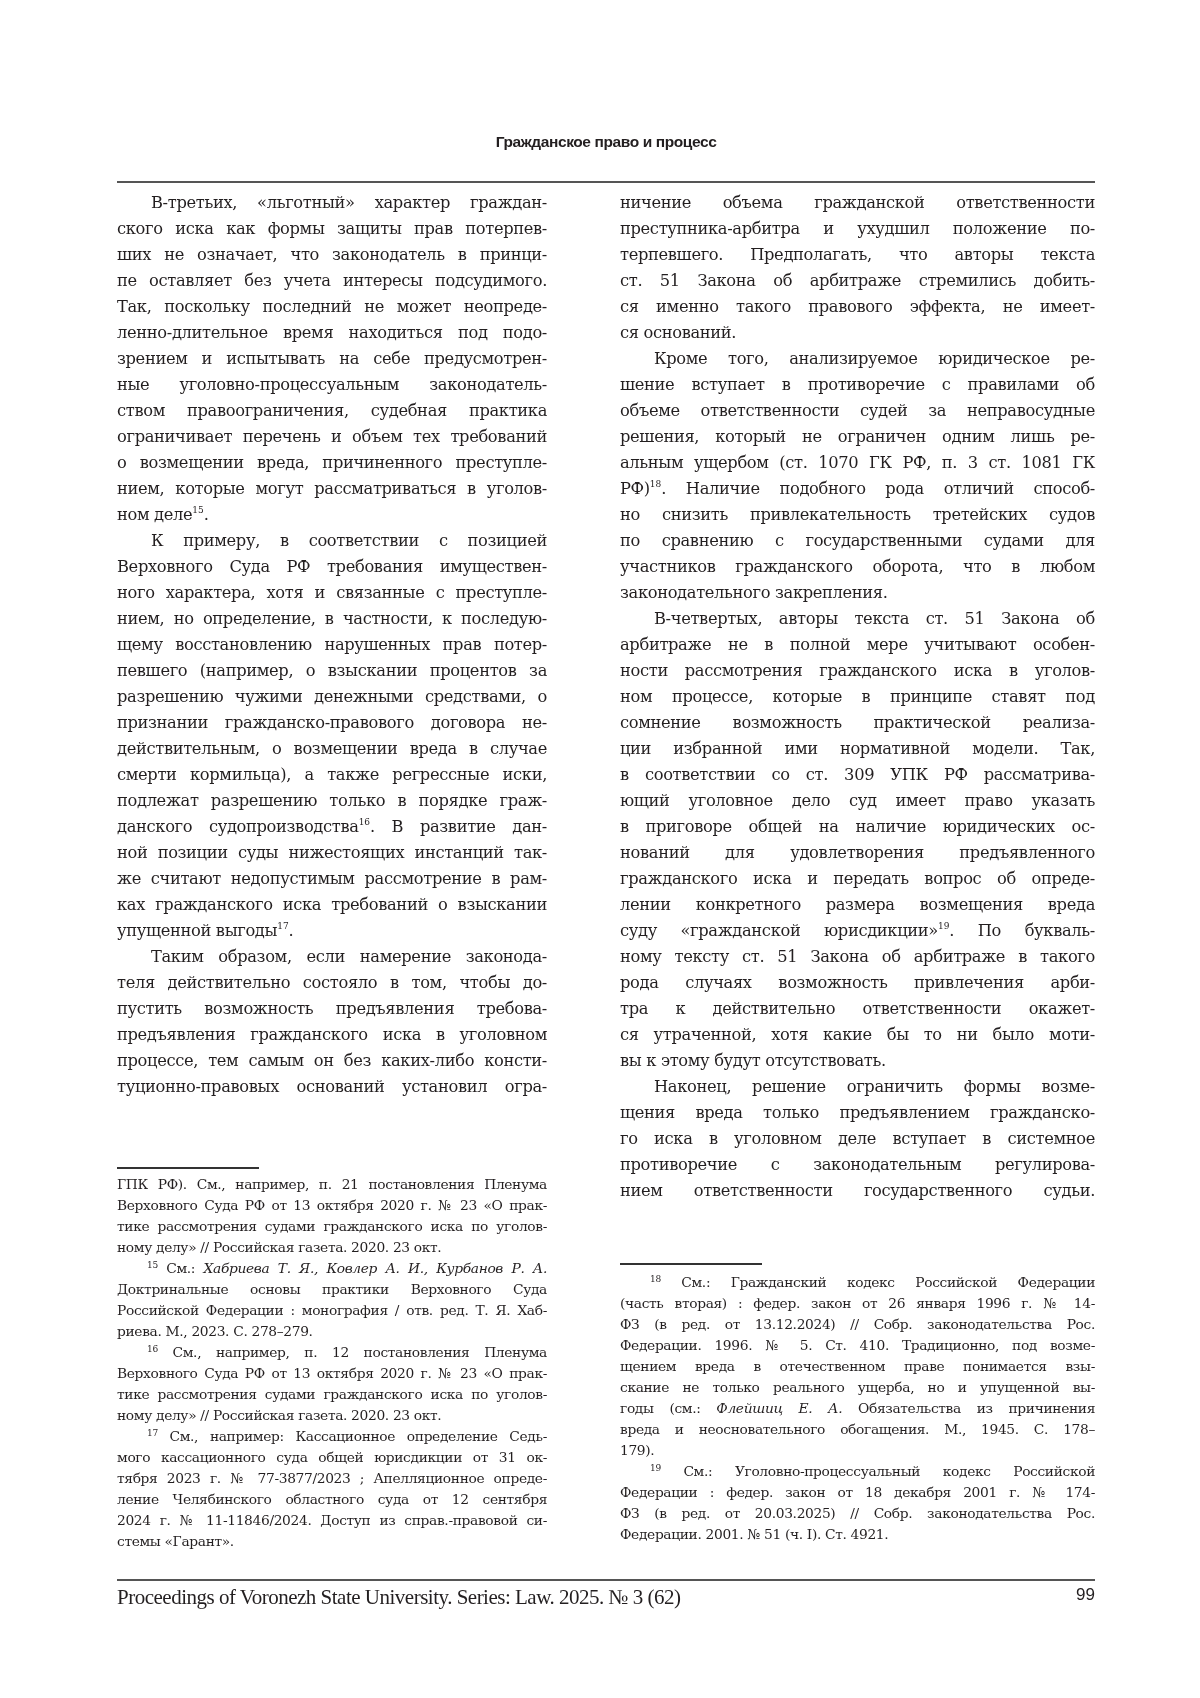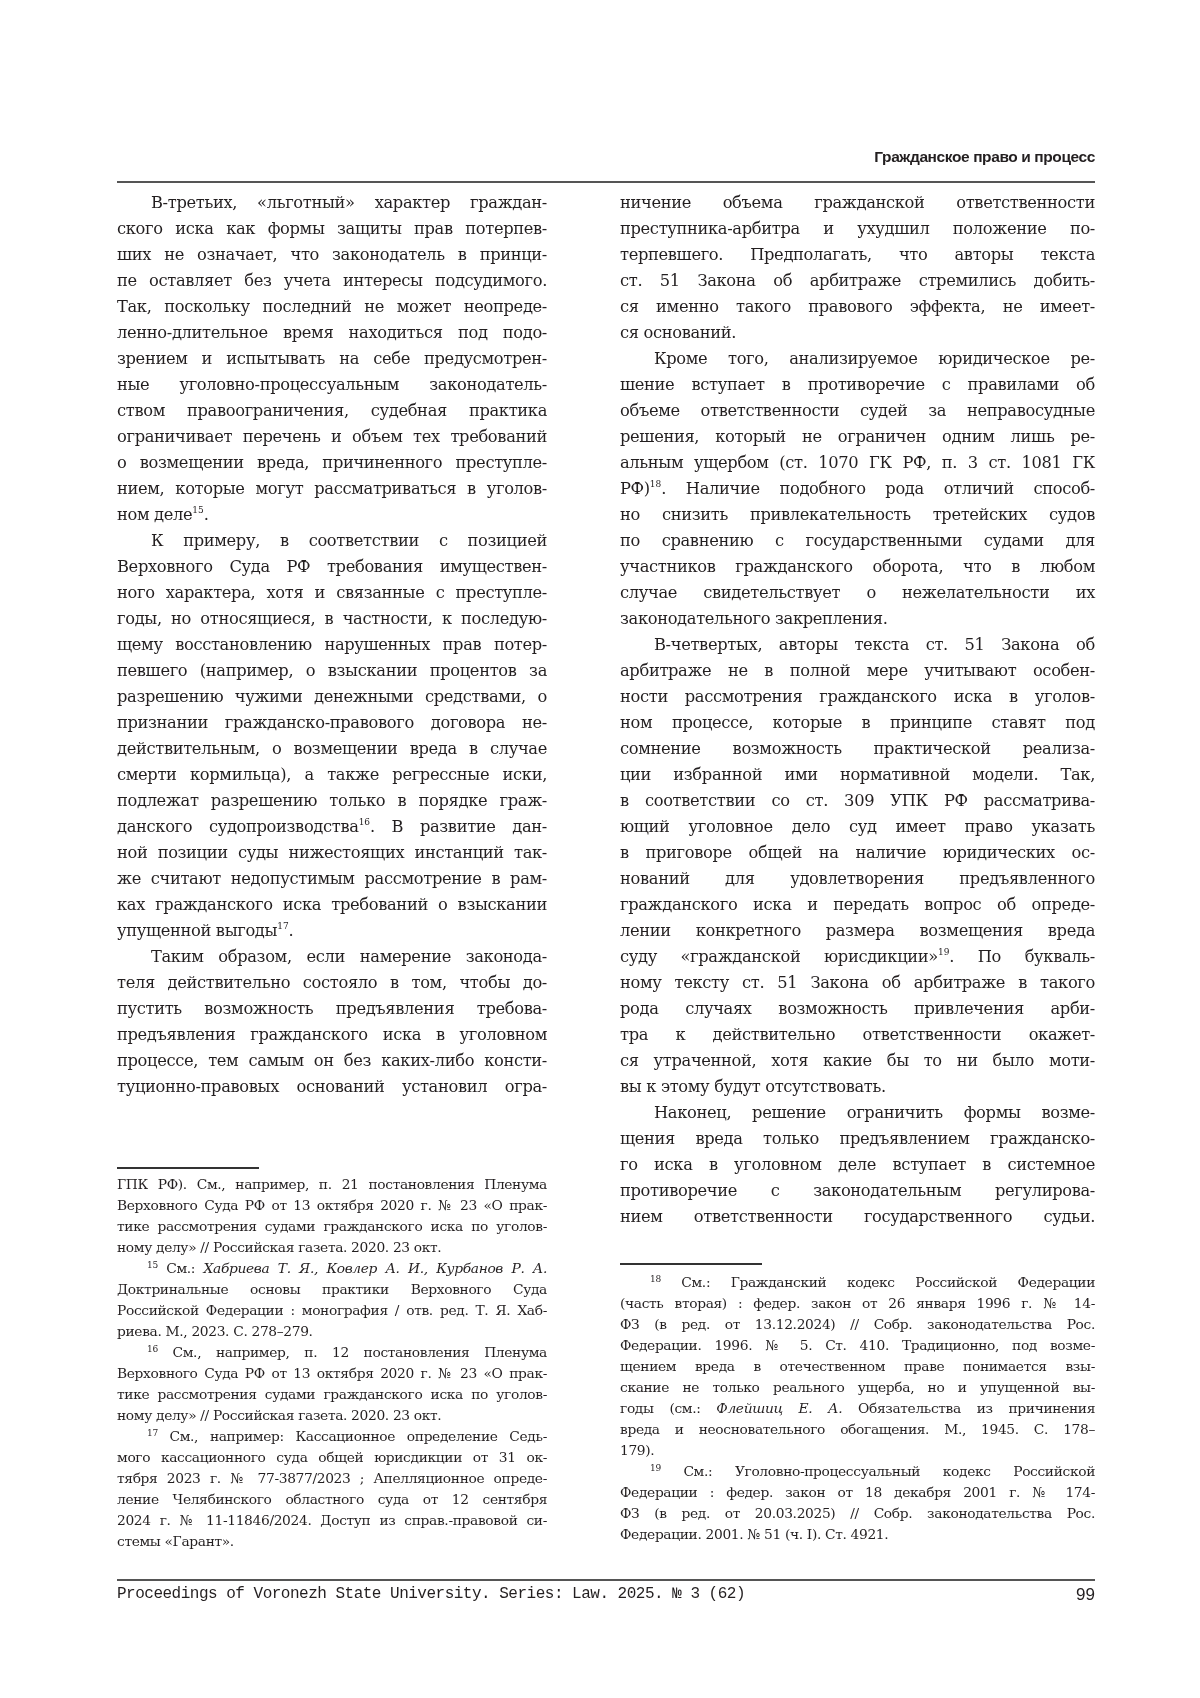--- a/index.html
+++ b/index.html
@@ -1,19 +1,19 @@
 <!DOCTYPE html>
 <html><head>
 <meta charset="utf-8">
 <style>
   html, body { margin: 0; padding: 0; background: #ffffff; }
   body { width: 1200px; height: 1698px; position: relative; overflow: hidden; color: #231f20; }
   .running-head {
-    position: absolute; left: 117px; top: 148px; width: 978px;
-    text-align: right;
+    position: absolute; left: 117px; top: 133px; width: 978px;
+    text-align: center;
     font-family: "Liberation Sans", sans-serif; font-weight: bold;
     font-size: 15.5px; letter-spacing: -0.4px; transform-origin: right; 
   }
   .head-rule { position: absolute; left: 117px; top: 181px; width: 978px; height: 2px; background: #555; }
   .col { position: absolute; font-family: "DejaVu Serif", serif; }
   .col-left { left: 117px; width: 430px; top: 190px; }
   .col-right { left: 620px; width: 475px; top: 190px; }
   .body-line {
     font-size: 16.3px; height: 26px; line-height: 26px; white-space: nowrap;
     text-align: justify; text-align-last: justify; letter-spacing: -0.35px;
@@ -26,21 +26,21 @@
   .fn-block { position: absolute; font-family: "DejaVu Serif", serif; }
   .fn-line {
     font-size: 13.8px; height: 21px; line-height: 21px; white-space: nowrap;
     text-align: justify; text-align-last: justify; letter-spacing: -0.35px;
   }
   .fn-line.last { text-align-last: left; }
   .fn-line.indent { text-indent: 30px; }
   .fn-line sup { font-size: 9px; vertical-align: 5px; line-height: 0; }
   .it { font-style: italic; }
   .foot-rule { position: absolute; left: 117px; top: 1579px; width: 978px; height: 2px; background: #555; }
-  .footer-left { position: absolute; left: 117px; top: 1585px; font-family: Liberation Mono, monospace; font-size: 16px; letter-spacing: -0.5px; }
+  .footer-left { position: absolute; left: 117px; top: 1585px; font-family: Liberation Serif, serif; font-size: 21px; letter-spacing: -0.5px; }
   .footer-right { position: absolute; right: 105px; top: 1585px; font-family: "Liberation Sans", sans-serif; font-size: 17px; margin-left: 48px; }
 </style>
 </head>
 <body>
 
 <div class="running-head">Гражданское право и процесс</div>
 <div class="head-rule"></div>
 
 <div class="col col-left">
   <div class="body-line indent">В-третьих, «льготный» характер граждан-</div>
@@ -52,21 +52,21 @@
   <div class="body-line">зрением и испытывать на себе предусмотрен-</div>
   <div class="body-line">ные уголовно-процессуальным законодатель-</div>
   <div class="body-line">ством правоограничения, судебная практика</div>
   <div class="body-line">ограничивает перечень и объем тех требований</div>
   <div class="body-line">о возмещении вреда, причиненного преступле-</div>
   <div class="body-line">нием, которые могут рассматриваться в уголов-</div>
   <div class="body-line last"><span>ном деле</span><sup class="fn">15</sup><span>.</span></div>
   <div class="body-line indent">К примеру, в соответствии с позицией</div>
   <div class="body-line">Верховного Суда РФ требования имуществен-</div>
   <div class="body-line">ного характера, хотя и связанные с преступле-</div>
-  <div class="body-line">годы, но относящиеся, в частности, к последую-</div>
+  <div class="body-line">нием, но определение, в частности, к последую-</div>
   <div class="body-line">щему восстановлению нарушенных прав потер-</div>
   <div class="body-line">певшего (например, о взыскании процентов за</div>
   <div class="body-line">разрешению чужими денежными средствами, о</div>
   <div class="body-line">признании гражданско-правового договора не-</div>
   <div class="body-line">действительным, о возмещении вреда в случае</div>
   <div class="body-line">смерти кормильца), а также регрессные иски,</div>
   <div class="body-line">подлежат разрешению только в порядке граж-</div>
   <div class="body-line"><span>данского судопроизводства</span><sup class="fn">16</sup><span>. В развитие дан-</span></div>
   <div class="body-line">ной позиции суды нижестоящих инстанций так-</div>
   <div class="body-line">же считают недопустимым рассмотрение в рам-</div>
@@ -89,21 +89,20 @@
   <div class="body-line last">ся оснований.</div>
   <div class="body-line indent">Кроме того, анализируемое юридическое ре-</div>
   <div class="body-line">шение вступает в противоречие с правилами об</div>
   <div class="body-line">объеме ответственности судей за неправосудные</div>
   <div class="body-line">решения, который не ограничен одним лишь ре-</div>
   <div class="body-line">альным ущербом (ст. 1070 ГК РФ, п. 3 ст. 1081 ГК</div>
   <div class="body-line"><span>РФ)</span><sup class="fn">18</sup><span>. Наличие подобного рода отличий способ-</span></div>
   <div class="body-line">но снизить привлекательность третейских судов</div>
   <div class="body-line">по сравнению с государственными судами для</div>
   <div class="body-line">участников гражданского оборота, что в любом</div>
-  <div class="body-line">случае свидетельствует о нежелательности их</div>
   <div class="body-line last">законодательного закрепления.</div>
   <div class="body-line indent">В-четвертых, авторы текста ст. 51 Закона об</div>
   <div class="body-line">арбитраже не в полной мере учитывают особен-</div>
   <div class="body-line">ности рассмотрения гражданского иска в уголов-</div>
   <div class="body-line">ном процессе, которые в принципе ставят под</div>
   <div class="body-line">сомнение возможность практической реализа-</div>
   <div class="body-line">ции избранной ими нормативной модели. Так,</div>
   <div class="body-line">в соответствии со ст. 309 УПК РФ рассматрива-</div>
   <div class="body-line">ющий уголовное дело суд имеет право указать</div>
   <div class="body-line">в приговоре общей на наличие юридических ос-</div>

